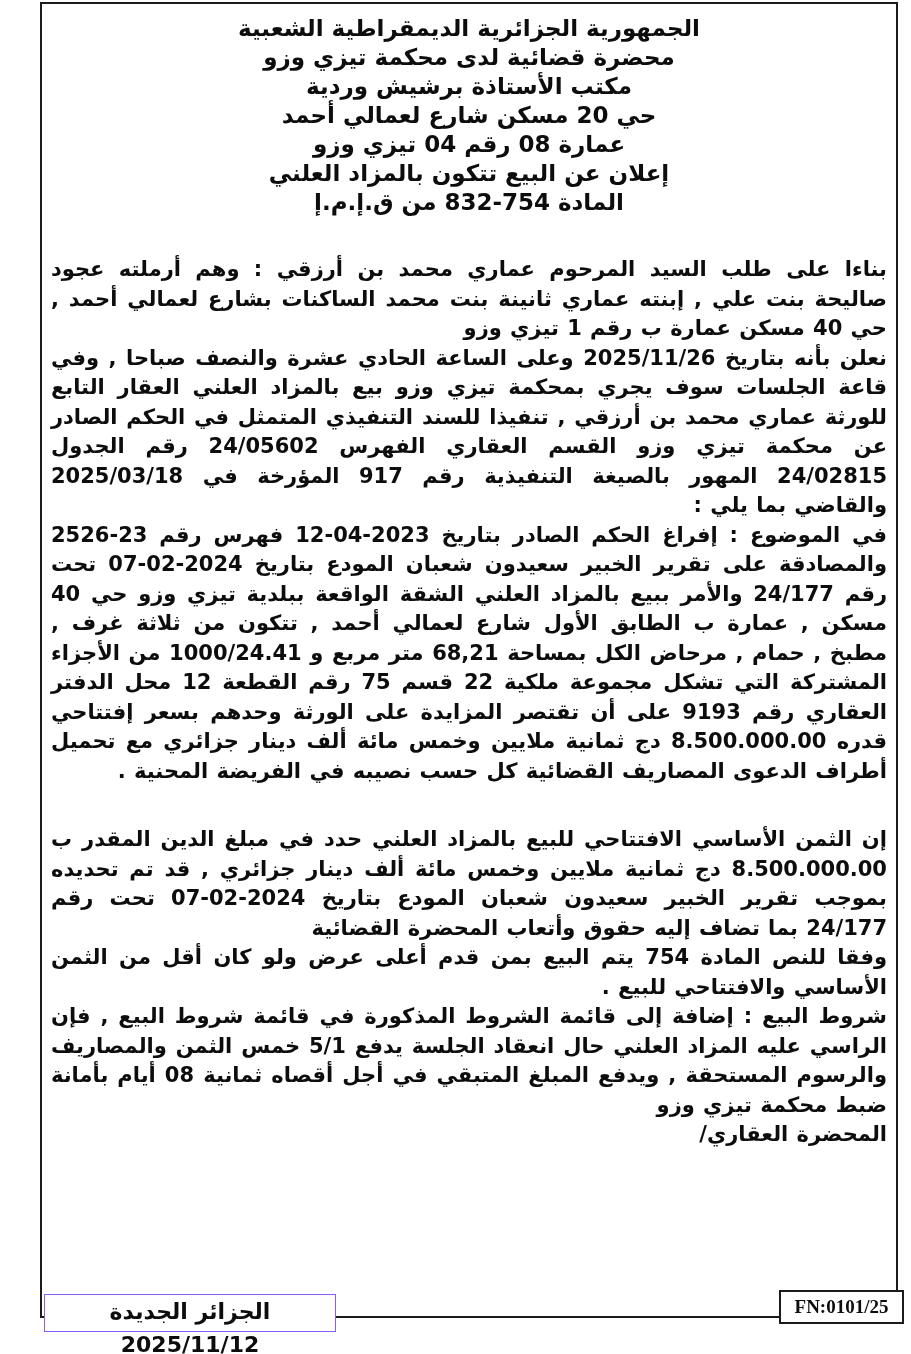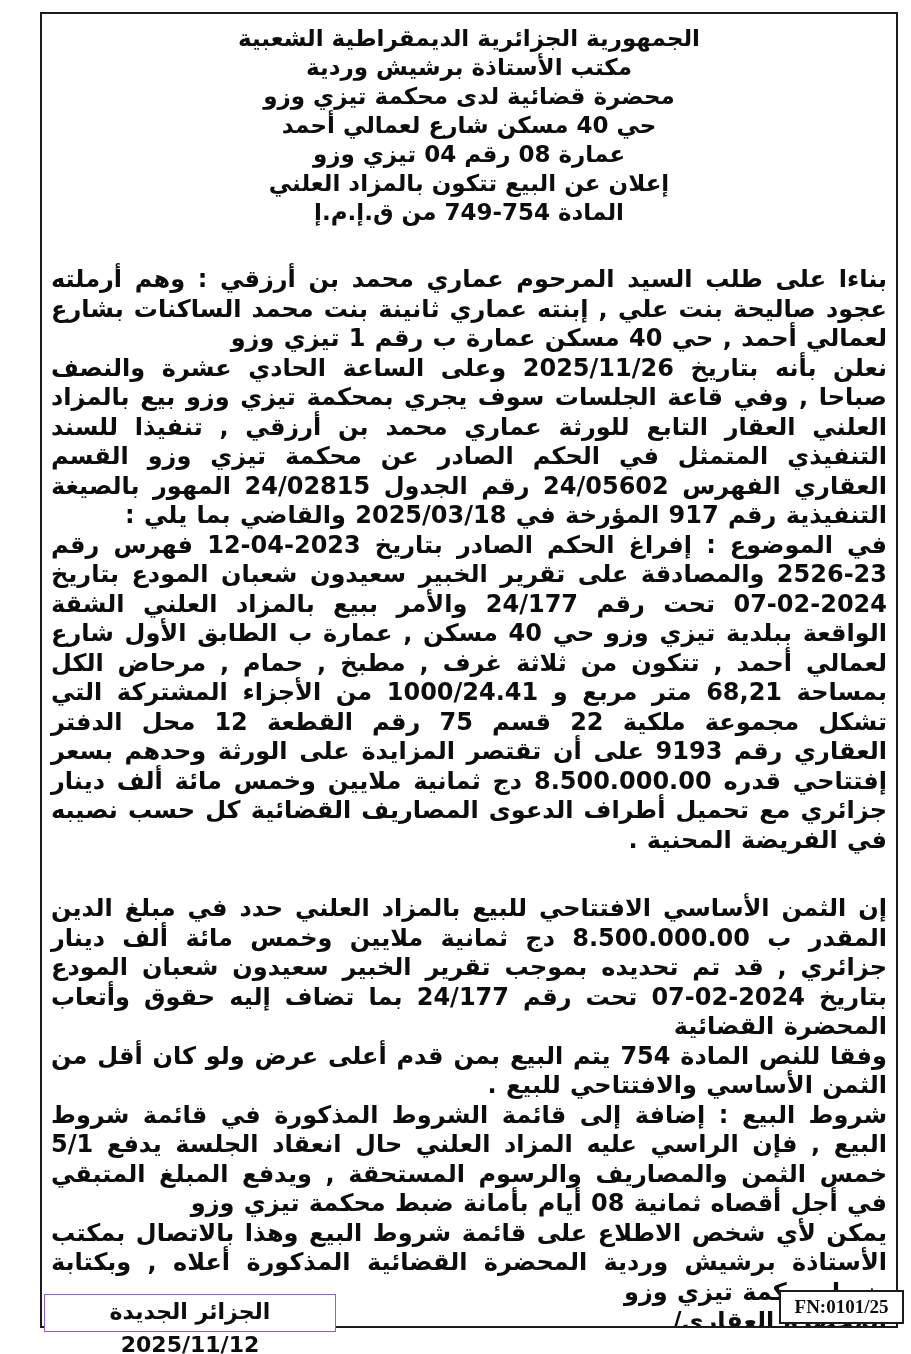--- a/index.html
+++ b/index.html
@@ -8,21 +8,21 @@
     width: 911px;
     height: 1354px;
     background: #ffffff;
     font-family: "DejaVu Sans", sans-serif;
     color: #0d0d0d;
     overflow: hidden;
   }
   .main-box {
     position: absolute;
     left: 40px;
-    top: 12px;
+    top: 2px;
     width: 858px;
     height: 1316px;
     border: 2px solid #1b1b1b;
     box-sizing: border-box;
     padding: 8px 9px 6px 9px;
     overflow: hidden;
     background: #ffffff;
   }
   .doc-header {
     direction: rtl;
@@ -31,21 +31,21 @@
     font-size: 23px;
     line-height: 29px;
     margin: 2px 0 38px 0;
   }
   .h-line { white-space: nowrap; }
   .doc-body { direction: rtl; }
   .para {
     direction: rtl;
     text-align: justify;
     font-weight: bold;
-    font-size: 24px;
+    font-size: 21px;
     line-height: 29.5px;
     margin: 0;
     word-spacing: 1px;
   }
   .gap-b { margin-bottom: 39px; }
   .footer-box-left {
     position: absolute;
     left: 44px;
     top: 1294px;
     width: 292px;
@@ -80,36 +80,35 @@
 </style>
 </head>
 <body>
 
 <div class="page">
 
   <div class="main-box">
 
     <header class="doc-header">
       <div class="h-line">الجمهورية الجزائرية الديمقراطية الشعبية</div>
+      <div class="h-line">محضرة قضائية لدى محكمة تيزي وزو</div>
       <div class="h-line">مكتب الأستاذة برشيش وردية</div>
-      <div class="h-line">محضرة قضائية لدى محكمة تيزي وزو</div>
-      <div class="h-line">حي 40 مسكن شارع لعمالي أحمد</div>
+      <div class="h-line">حي 20 مسكن شارع لعمالي أحمد</div>
       <div class="h-line">عمارة 08 رقم 04 تيزي وزو</div>
       <div class="h-line">إعلان عن البيع تتكون بالمزاد العلني</div>
-      <div class="h-line">المادة 754-749 من ق.إ.م.إ</div>
+      <div class="h-line">المادة 754-832 من ق.إ.م.إ</div>
     </header>
 
     <main class="doc-body">
       <p class="para">بناءا على طلب السيد المرحوم عماري محمد بن أرزقي : وهم أرملته عجود صاليحة بنت علي , إبنته عماري ثانينة بنت محمد الساكنات بشارع لعمالي أحمد , حي 40 مسكن عمارة ب رقم 1 تيزي وزو</p>
       <p class="para">نعلن بأنه بتاريخ 2025/11/26 وعلى الساعة الحادي عشرة والنصف صباحا , وفي قاعة الجلسات سوف يجري بمحكمة تيزي وزو بيع بالمزاد العلني العقار التابع للورثة عماري محمد بن أرزقي , تنفيذا للسند التنفيذي المتمثل في الحكم الصادر عن محكمة تيزي وزو القسم العقاري الفهرس 24/05602 رقم الجدول 24/02815 المهور بالصيغة التنفيذية رقم 917 المؤرخة في 2025/03/18 والقاضي بما يلي :</p>
       <p class="para gap-b">في الموضوع : إفراغ الحكم الصادر بتاريخ 2023-04-12  فهرس رقم 23-2526 والمصادقة على تقرير الخبير سعيدون شعبان المودع بتاريخ 2024-02-07 تحت رقم 24/177 والأمر ببيع بالمزاد العلني الشقة الواقعة ببلدية تيزي وزو حي 40 مسكن , عمارة ب الطابق الأول شارع لعمالي أحمد , تتكون من ثلاثة غرف , مطبخ , حمام , مرحاض الكل بمساحة 68,21 متر مربع و 1000/24.41 من الأجزاء المشتركة التي تشكل مجموعة ملكية 22 قسم 75 رقم القطعة 12 محل الدفتر العقاري رقم 9193 على أن تقتصر المزايدة على الورثة وحدهم بسعر إفتتاحي قدره 8.500.000.00 دج ثمانية ملايين وخمس مائة ألف دينار جزائري مع تحميل أطراف الدعوى المصاريف القضائية كل حسب نصيبه في الفريضة المحنية .</p>
       <p class="para">إن الثمن الأساسي الافتتاحي للبيع بالمزاد العلني حدد في مبلغ الدين المقدر ب 8.500.000.00 دج ثمانية ملايين وخمس مائة ألف دينار جزائري , قد تم تحديده بموجب تقرير الخبير سعيدون شعبان المودع بتاريخ 2024-02-07  تحت رقم 24/177 بما تضاف إليه حقوق وأتعاب المحضرة القضائية</p>
       <p class="para">وفقا للنص المادة 754 يتم البيع بمن قدم أعلى عرض ولو كان أقل من الثمن الأساسي والافتتاحي للبيع .</p>
       <p class="para">شروط البيع : إضافة إلى قائمة الشروط المذكورة في قائمة شروط البيع , فإن الراسي عليه المزاد العلني حال انعقاد الجلسة يدفع 5/1 خمس الثمن والمصاريف والرسوم المستحقة , ويدفع المبلغ المتبقي في أجل أقصاه ثمانية 08 أيام بأمانة ضبط محكمة تيزي وزو</p>
-      <p class="para">يمكن لأي شخص الاطلاع على قائمة شروط البيع وهذا بالاتصال بمكتب الأستاذة برشيش وردية المحضرة القضائية المذكورة أعلاه , وبكتابة ضبط محكمة تيزي وزو</p>
       <p class="para">المحضرة العقاري/</p>
     </main>
 
   </div>
 
   <div class="footer-box-left">الجزائر الجديدة 2025/11/12</div>
   <div class="footer-box-right">FN:0101/25</div>
 
 </div>
 

